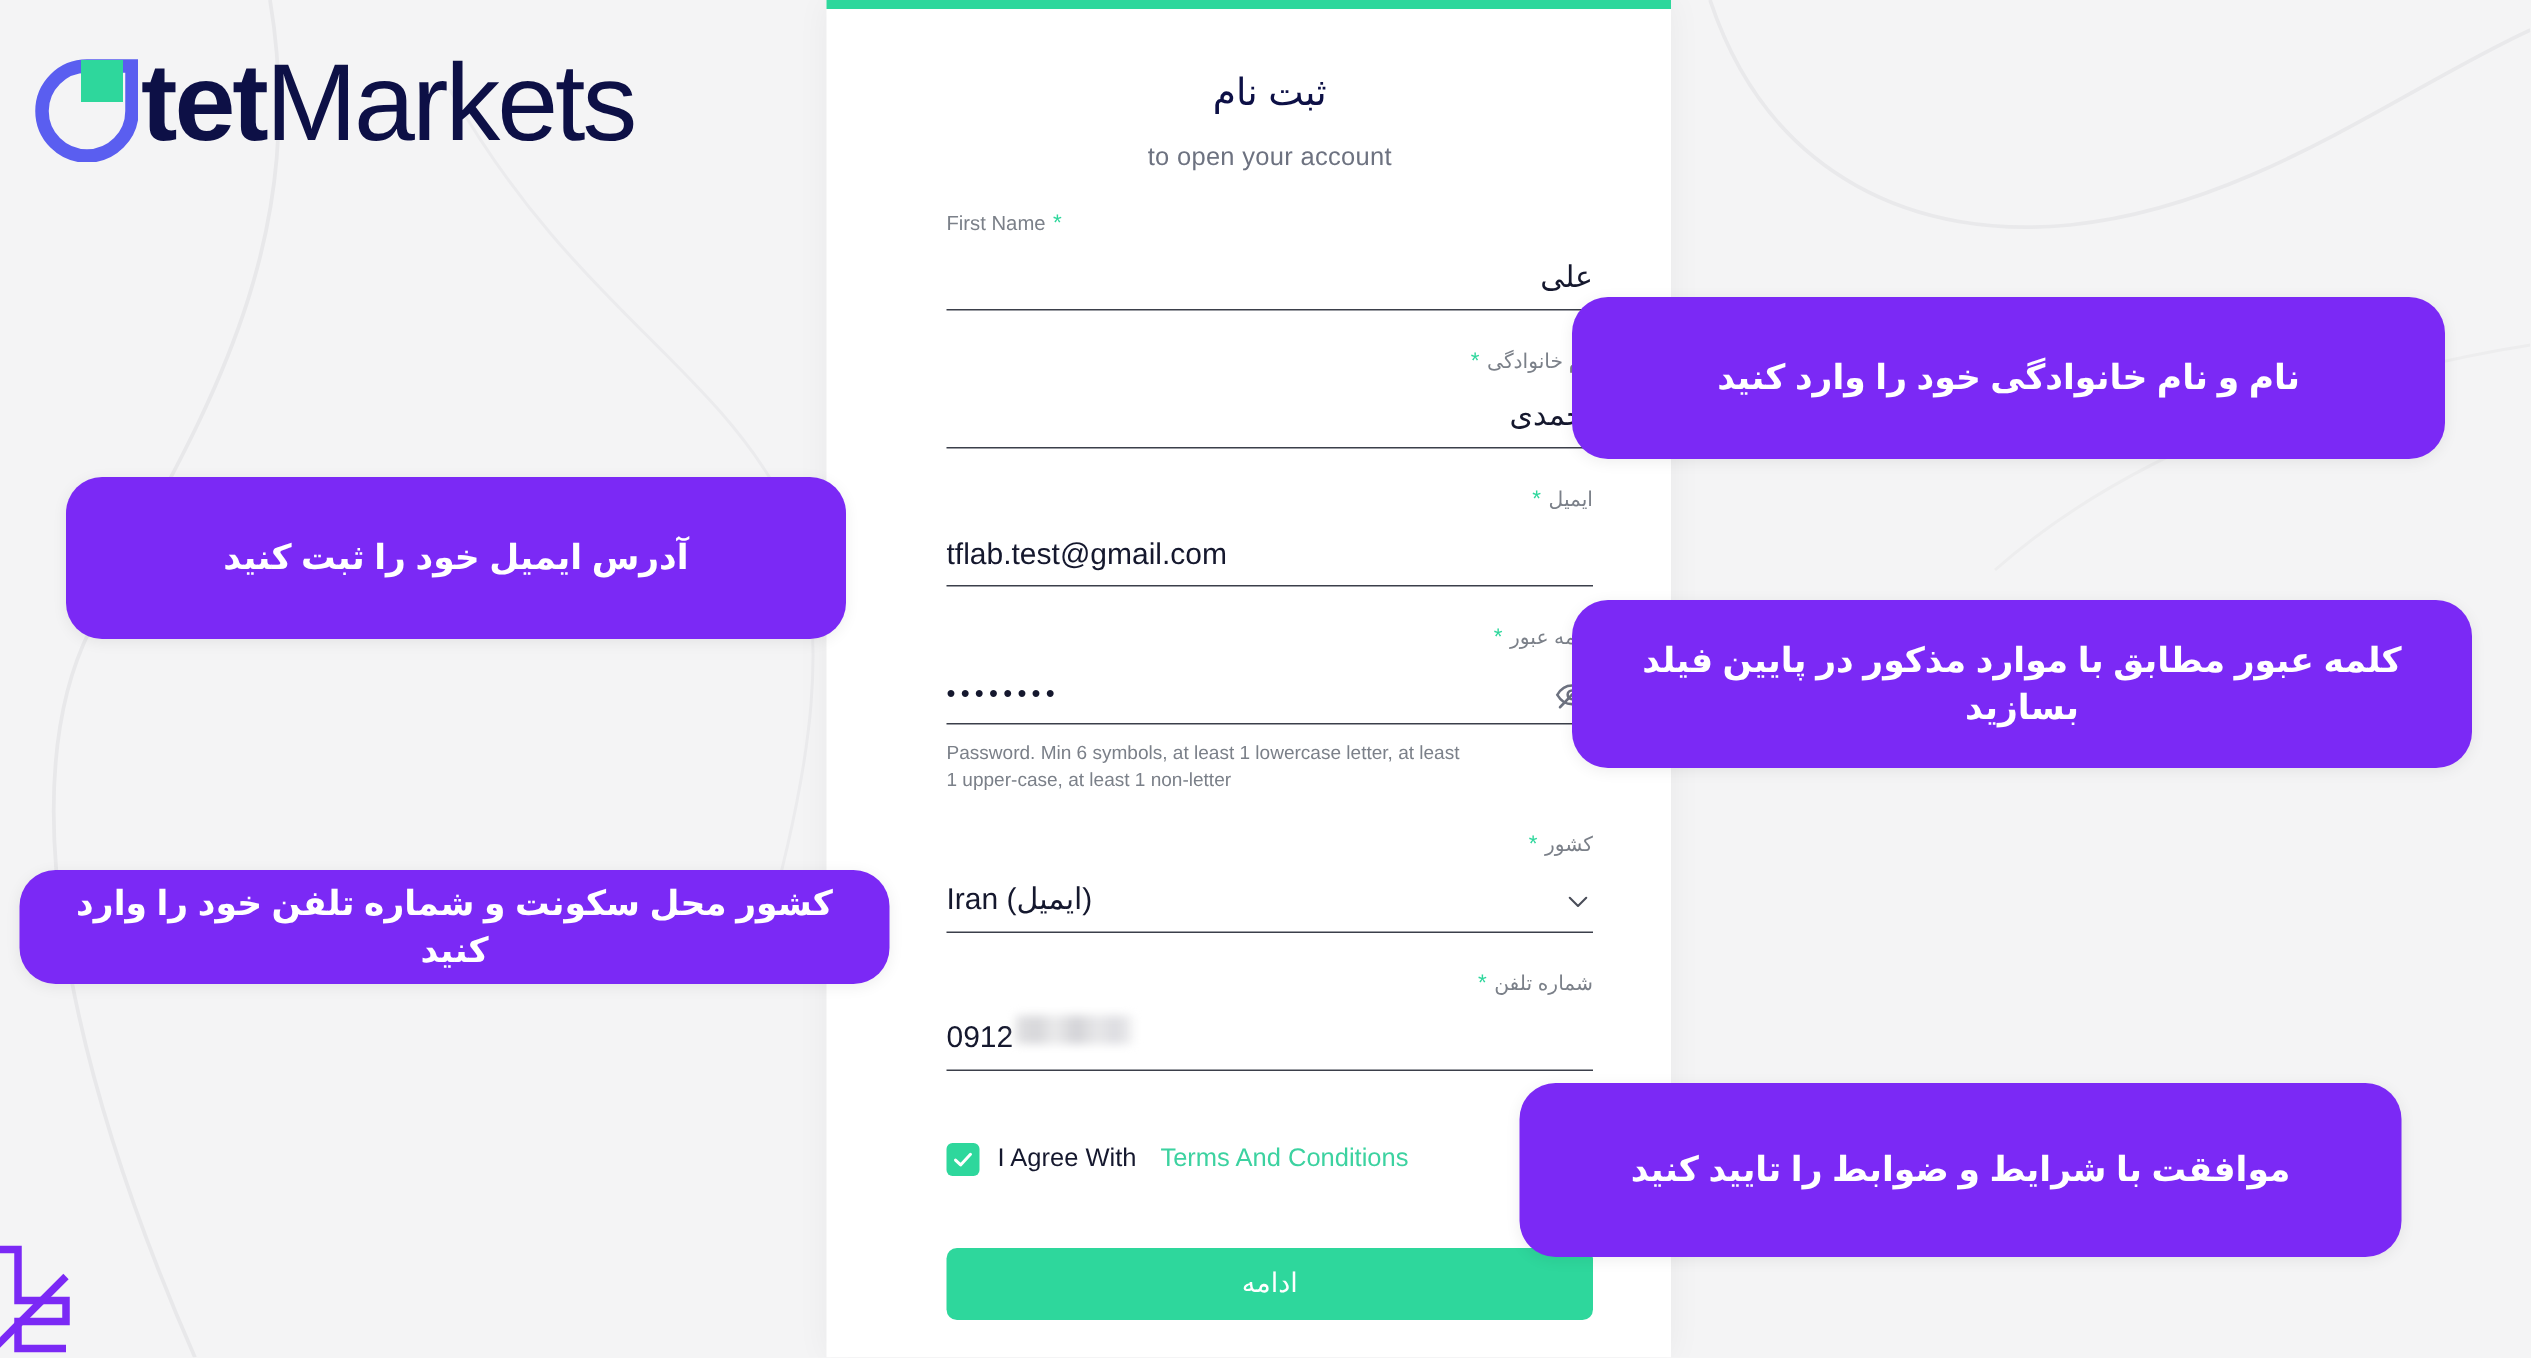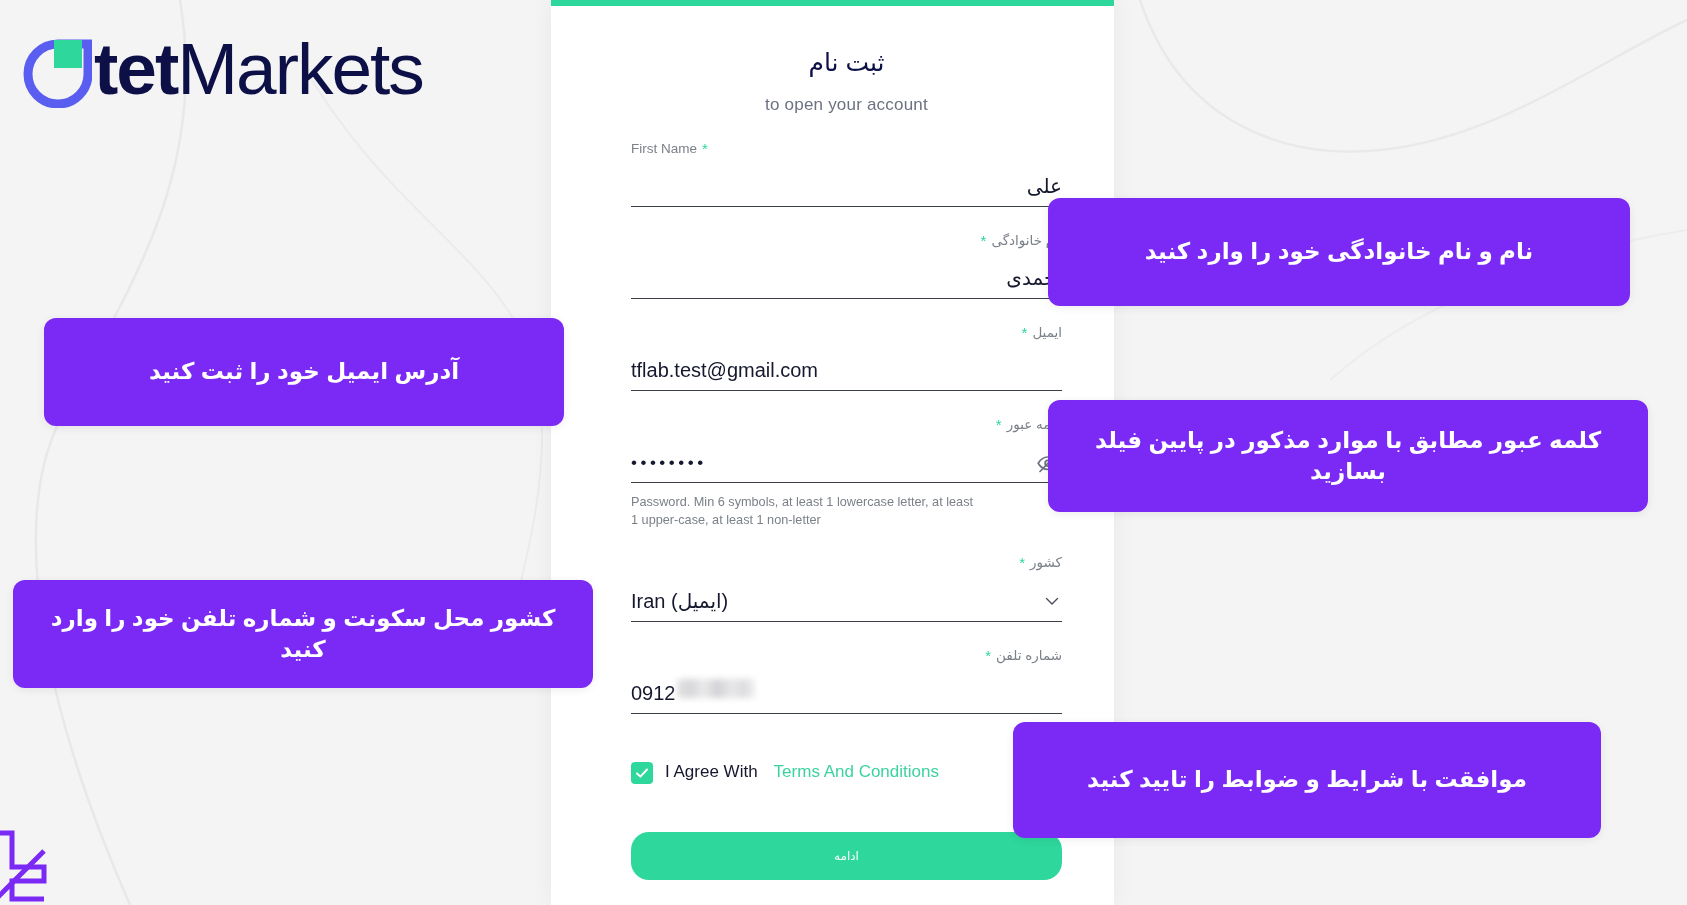--- a/index.html
+++ b/index.html
@@ -86,21 +86,21 @@
     min-height: 16px;
   }
   .field-label.rtl { direction: rtl; justify-content: flex-start; }
   .req { color: #2ed79c; font-size: 15px; line-height: 10px; }
 
   .field-control {
     position: relative;
     height: 41px;
     border-bottom: 1.6px solid #3b3f4a;
     display: flex;
-    align-items: flex-start;
+    align-items: center;
   }
   .field-value {
     font-size: 20px;
     color: #15182e;
     width: 100%;
     line-height: 41px;
   }
   .field-value.rtl { direction: rtl; text-align: right; }
   .field-value.ltr { direction: ltr; text-align: left; }
   .dots {
@@ -158,51 +158,51 @@
   }
   .terms-text { font-size: 17px; color: #15182e; }
   .terms-link { font-size: 17px; color: #3cd2a0; margin-left: 4px; cursor: pointer; }
 
   
   .submit-btn {
     margin-top: 48px;
     width: 100%;
     height: 48px;
     border: none;
-    border-radius: 18px;
+    border-radius: 7px;
     background: #2ed79c;
     color: #ffffff;
-    font-size: 12px;
+    font-size: 18px;
     direction: rtl;
     cursor: pointer;
     font-family: inherit;
   }
 
   
   .callout {
     position: absolute;
     background: #7b29f5;
-    border-radius: 12px;
+    border-radius: 24px;
     color: #ffffff;
     display: flex;
     align-items: center;
     justify-content: center;
     text-align: center;
     direction: rtl;
     font-weight: 700;
     font-size: 23px;
     padding: 10px 22px;
     line-height: 1.35;
     box-shadow: 0 2px 10px rgba(0,0,0,0.07);
   }
   #callout-name     { left: 1048px; top: 198px;  width: 582px; height: 108px; }
   #callout-password { left: 1048px; top: 400px;  width: 600px; height: 112px; }
   #callout-terms    { left: 1013px; top: 722px;  width: 588px; height: 116px; }
   #callout-email    { left: 44px;   top: 318px;  width: 520px; height: 108px; }
-  #callout-country  { left: 13px;   top: 580px;  width: 580px; height: 108px; }
+  #callout-country  { left: 13px;   top: 580px;  width: 580px; height: 76px; }
 
   
   .watermark {
     position: absolute;
     left: 0; bottom: 0;
     width: 52px; height: 78px;
   }
 </style>
 </head>
 <body>

